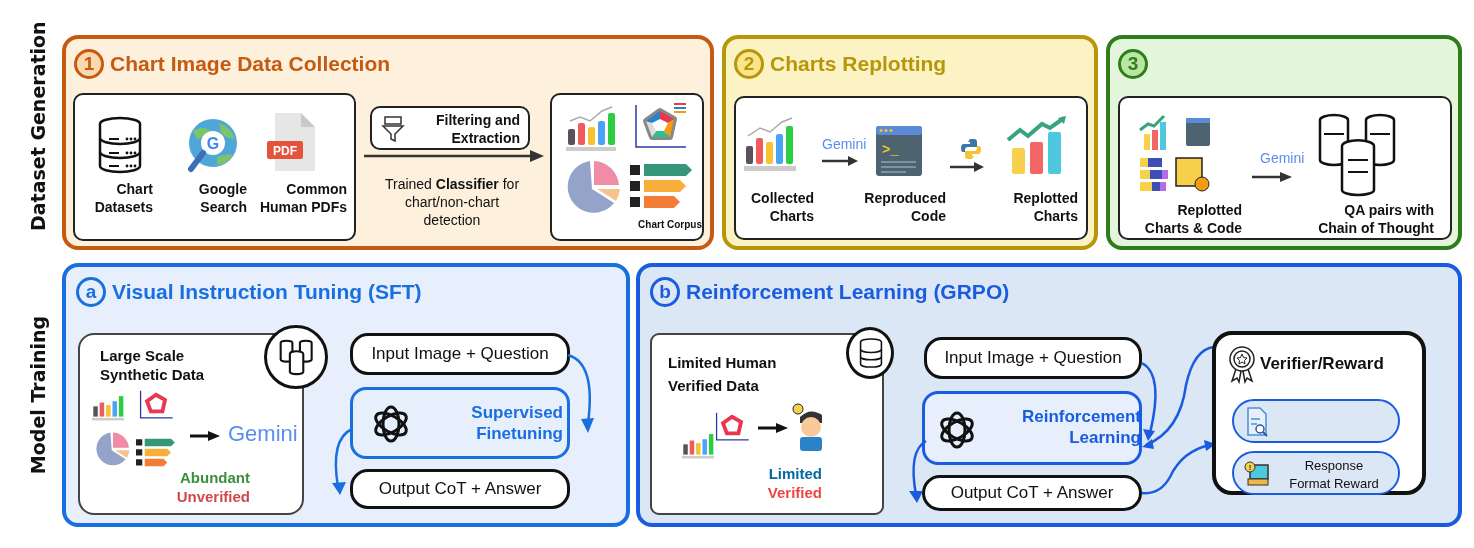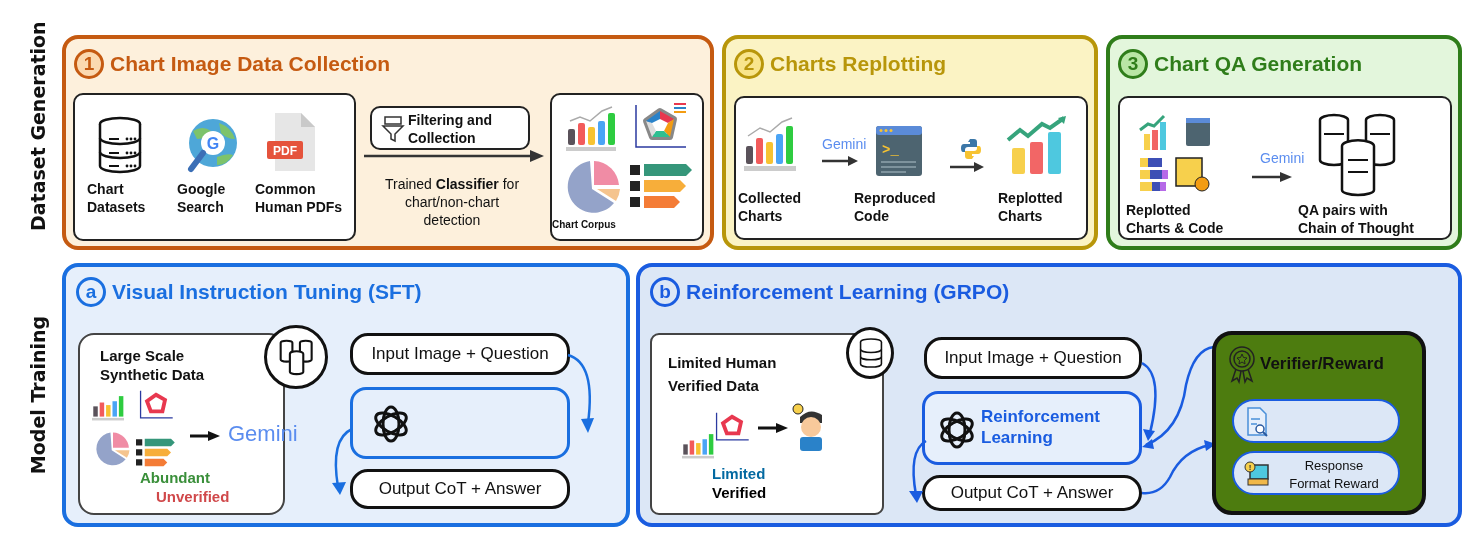--- a/index.html
+++ b/index.html
@@ -8,21 +8,21 @@
   .rowlabel { position: absolute; font-weight: bold; font-size: 19px; color: #111; transform: rotate(-90deg); transform-origin: center; white-space: nowrap; text-align: center; font-family: "DejaVu Sans", sans-serif; }
   .panel { position: absolute; border-radius: 16px; border-width: 4px; border-style: solid; }
   .p1 { left: 62px; top: 35px; width: 652px; height: 215px; background: #fdf0dc; border-color: #c55a11; }
   .p2 { left: 722px; top: 35px; width: 376px; height: 215px; background: #fbf3c4; border-color: #b8960a; }
   .p3 { left: 1106px; top: 35px; width: 356px; height: 215px; background: #e3f6dc; border-color: #2f7d1a; }
   .pa { left: 62px; top: 263px; width: 568px; height: 264px; background: #e6effb; border-color: #1a6fe0; }
   .pb { left: 636px; top: 263px; width: 826px; height: 264px; background: #dce7f6; border-color: #1a5ce0; }
   .ptitle { position: absolute; font-weight: bold; font-size: 21px; display: flex; align-items: center; gap: 6px; white-space: nowrap; }
   .num { width: 30px; height: 30px; border-radius: 50%; border: 3px solid; display: flex; align-items: center; justify-content: center; font-size: 19px; font-weight: bold; }
   .inner { position: absolute; background: #fff; border: 2px solid #222; border-radius: 10px; }
-  .lbl { position: absolute; font-weight: bold; font-size: 14px; text-align: left; line-height: 1.25; color: #111; }
+  .lbl { position: absolute; font-weight: bold; font-size: 14px; text-align: right; line-height: 1.25; color: #111; }
   .plain { position: absolute; font-size: 14px; text-align: center; line-height: 1.3; color: #111; }
   .pill { position: absolute; background: #fff; border: 3px solid #111; border-radius: 18px; font-size: 17px; display: flex; align-items: center; justify-content: center; color: #111; }
   .bluebox { position: absolute; background: #e6effb; border: 3px solid #1a6fe0; border-radius: 16px; }
   .gemini { font-size: 14px; color: #5b8def; font-family: "Liberation Sans", sans-serif; }
   svg { position: absolute; overflow: visible; }
 </style>
 </head>
 <body>
 
 <div class="rowlabel" style="left:-52px; top:130px; width:180px;">Dataset Generation</div>
@@ -71,21 +71,21 @@
     <div class="lbl" style="left:12px; top:86px; width:66px;"><span>Chart</span><br><span>Datasets</span></div>
     <div class="lbl" style="left:102px; top:86px; width:70px;"><span>Google</span><br><span>Search</span></div>
     <div class="lbl" style="left:180px; top:86px; width:92px;"><span>Common</span><br><span>Human PDFs</span></div>
   </div>
 
   <div class="abs" style="left:304px; top:67px; width:160px; height:44px; background:#fff; border:2px solid #222; border-radius:10px;">
     <svg style="left:10px; top:8px;" width="22" height="26" viewBox="0 0 22 26">
       <rect x="3" y="1" width="16" height="7" fill="none" stroke="#333" stroke-width="1.5"></rect>
       <path d="M1 10 H21 L13 18 V25 L9 23 V18 Z" fill="none" stroke="#333" stroke-width="1.5"></path>
     </svg>
-    <div class="lbl" style="left:36px; top:4px; width:112px;"><span>Filtering and</span><br><span>Collection</span></div>
+    <div class="lbl" style="left:36px; top:4px; width:112px;"><span>Filtering and</span><br><span>Extraction</span></div>
   </div>
 
   <svg style="left:298px; top:111px;" width="182" height="12" viewBox="0 0 182 12">
     <line x1="0" y1="6" x2="168" y2="6" stroke="#333" stroke-width="2.5"></line>
     <path d="M166 0 L180 6 L166 12 Z" fill="#333"></path>
   </svg>
   <div class="plain" style="left:300px; top:136px; width:172px;">
     <span>Trained </span><b>Classifier</b><span> for</span><br>
     <span>chart/non-chart</span><br><span>detection</span>
   </div>
@@ -177,21 +177,20 @@
     </svg>
     <div class="lbl" style="left:2px; top:92px; width:76px;"><span>Collected</span><br><span>Charts</span></div>
     <div class="lbl" style="left:118px; top:92px; width:92px;"><span>Reproduced</span><br><span>Code</span></div>
     <div class="lbl" style="left:262px; top:92px; width:80px;"><span>Replotted</span><br><span>Charts</span></div>
   </div>
 </div>
 
 <div class="panel p3">
   <div class="ptitle" style="left:8px; top:10px; color:#2f7d1a;">
     <div class="num" style="border-color:#2f7d1a; background:#b9e6a5; color:#2f7d1a;">3</div>
-    <span>Chart QA Generation</span>
   </div>
   <div class="inner" style="left:8px; top:57px; width:334px; height:144px;">
     <svg style="left:20px; top:14px;" width="76" height="82" viewBox="0 0 76 82">
       <polyline points="0,18 8,12 14,14 24,4" fill="none" stroke="#36a47c" stroke-width="3"></polyline>
       <rect x="4" y="22" width="6" height="16" fill="#f7d04c"></rect>
         <rect x="12" y="18" width="6" height="20" fill="#f26666"></rect>
         <rect x="20" y="10" width="6" height="28" fill="#4ec8df"></rect>
       <rect x="46" y="6" width="24" height="28" rx="2" fill="#4d6470"></rect>
         <rect x="46" y="6" width="24" height="5" fill="#5b8bd8"></rect>
       <rect x="0" y="46" width="22" height="9" fill="#3d4fb5"></rect>
@@ -226,21 +225,21 @@
     <div class="lbl" style="left:6px; top:104px; width:116px;"><span>Replotted</span><br><span>Charts &amp; Code</span></div>
     <div class="lbl" style="left:178px; top:104px; width:136px;"><span>QA pairs with</span><br><span>Chain of Thought</span></div>
   </div>
 </div>
 
 <div class="panel pa">
   <div class="ptitle" style="left:10px; top:10px; color:#1a6fe0;">
     <div class="num" style="border-color:#1a6fe0; color:#1a6fe0;">a</div>
     <span>Visual Instruction Tuning (SFT)</span>
   </div>
-  <div class="abs" style="left:12px; top:66px; width:207px; height:182px; background:#fff; border:2px solid #444; border-radius:16px;">
+  <div class="abs" style="left:12px; top:66px; width:226px; height:182px; background:#fff; border:2px solid #444; border-radius:16px;">
     <div class="lbl" style="left:20px; top:12px; text-align:left; font-size:15px;"><span>Large Scale</span><br><span>Synthetic Data</span></div>
     <svg style="left:12px; top:56px;" width="32" height="32" viewBox="0 0 50 46">
         <rect x="2" y="22" width="7" height="16" fill="#5a525a"></rect>
         <rect x="12" y="16" width="7" height="22" fill="#f25b5b"></rect>
         <rect x="22" y="20" width="7" height="18" fill="#f7c331"></rect>
         <rect x="32" y="14" width="7" height="24" fill="#4aa4f5"></rect>
         <rect x="42" y="6" width="7" height="32" fill="#2ecc40"></rect>
         <rect x="0" y="40" width="50" height="4" fill="#ccc"></rect>
       </svg>
     <svg style="left:58px; top:52px;" width="36" height="36" viewBox="0 0 56 48">
@@ -279,20 +278,21 @@
 
   <div class="pill" style="left:284px; top:66px; width:220px; height:42px;">Input Image + Question</div>
   <div class="bluebox" style="left:284px; top:120px; width:220px; height:72px;">
     <svg style="left:18px; top:14px;" width="40" height="40" viewBox="0 0 40 40">
       <g fill="none" stroke="#111" stroke-width="3">
         <ellipse cx="20" cy="20" rx="8" ry="17"></ellipse>
           <ellipse cx="20" cy="20" rx="8" ry="17" transform="rotate(60 20 20)"></ellipse>
           <ellipse cx="20" cy="20" rx="8" ry="17" transform="rotate(120 20 20)"></ellipse>
       </g>
     </svg>
+    <div class="lbl" style="left:70px; top:12px; width:140px; font-size:17px; color:#1a6fe0;"><span>Supervised</span><br><span>Finetuning</span></div>
   </div>
   <div class="pill" style="left:284px; top:202px; width:220px; height:40px;">Output CoT + Answer</div>
   <svg style="left:500px; top:86px;" width="40" height="100" viewBox="0 0 40 100">
       <path d="M2 2 Q30 10 22 70" fill="none" stroke="#1a6fe0" stroke-width="2.5"></path>
       <path d="M15 66 L22 80 L28 65 Z" fill="#1a6fe0"></path>
     </svg>
   <svg style="left:260px; top:160px;" width="30" height="70" viewBox="0 0 30 70">
       <path d="M26 2 Q4 12 12 60" fill="none" stroke="#1a6fe0" stroke-width="2.5"></path>
       <path d="M6 56 L14 68 L20 55 Z" fill="#1a6fe0"></path>
     </svg>
@@ -320,21 +320,21 @@
     <svg style="left:106px; top:88px;" width="30" height="10" viewBox="0 0 30 10">
         <line x1="0" y1="5" x2="20" y2="5" stroke="#111" stroke-width="3"></line>
         <path d="M18 0 L30 5 L18 10 Z" fill="#111"></path>
       </svg>
     <svg style="left:140px; top:68px;" width="36" height="50" viewBox="0 0 36 50">
       <circle cx="6" cy="6" r="5" fill="#f7d04c" stroke="#222" stroke-width="1"></circle>
       <path d="M8 14 Q18 4 30 12 L30 20 L8 20 Z" fill="#333"></path>
       <circle cx="19" cy="24" r="10" fill="#f8c99b"></circle>
       <rect x="8" y="34" width="22" height="14" rx="3" fill="#2a82c9"></rect>
     </svg>
-    <div class="lbl" style="left:60px; top:130px; width:110px; font-size:15px;"><span style="color:#0369a1;">Limited</span><br><span style="color:#000000;">Verified</span></div>
+    <div class="lbl" style="left:60px; top:130px; width:110px; font-size:15px;"><span style="color:#0369a1;">Limited</span><br><span style="color:#ef4444;">Verified</span></div>
   </div>
   <div class="abs" style="left:206px; top:60px; width:48px; height:52px; background:#fff; border:3px solid #111; border-radius:50%;">
     <svg style="left:10px; top:8px;" width="24" height="30" viewBox="0 0 46 56">
         <ellipse cx="23" cy="7" rx="20" ry="6" fill="#fff" stroke="#111" stroke-width="3"></ellipse>
         <path d="M3 7 V49 A20 6 0 0 0 43 49 V7" fill="#fff" stroke="#111" stroke-width="3"></path>
         <path d="M3 21 A20 6 0 0 0 43 21 M3 35 A20 6 0 0 0 43 35" fill="none" stroke="#111" stroke-width="3"></path>
       </svg>
   </div>
 
   <div class="pill" style="left:284px; top:70px; width:218px; height:42px;">Input Image + Question</div>
@@ -360,21 +360,21 @@
     </svg>
   <svg style="left:500px; top:78px;" width="80" height="110" viewBox="0 0 80 110">
       <path d="M74 2 Q54 4 46 40 Q40 86 6 100" fill="none" stroke="#1a5ce0" stroke-width="2.5"></path>
       <path d="M12 94 L2 102 L14 104 Z" fill="#1a5ce0"></path>
     </svg>
   <svg style="left:500px; top:176px;" width="80" height="54" viewBox="0 0 80 54">
       <path d="M2 50 Q20 52 30 34 Q42 8 70 2" fill="none" stroke="#1a5ce0" stroke-width="2.5"></path>
       <path d="M64 -3 L76 1 L66 8 Z" fill="#1a5ce0"></path>
     </svg>
 
-  <div class="abs" style="left:572px; top:64px; width:214px; height:184px; background:#4d7c0f; border:4px solid #111; border-radius:20px;">
+  <div class="abs" style="left:572px; top:64px; width:214px; height:164px; background:#ffffff; border:4px solid #111; border-radius:20px;">
     <svg style="left:12px; top:10px;" width="28" height="38" viewBox="0 0 28 38">
       <circle cx="14" cy="14" r="12" fill="none" stroke="#222" stroke-width="1.5"></circle>
         <circle cx="14" cy="14" r="8" fill="none" stroke="#222" stroke-width="1.5"></circle>
       <path d="M14 9 L15.5 12.5 L19 13 L16.5 15.5 L17 19 L14 17 L11 19 L11.5 15.5 L9 13 L12.5 12.5 Z" fill="none" stroke="#222" stroke-width="1"></path>
       <path d="M8 24 L4 36 L9 33 L11 37 L13 26 M20 24 L24 36 L19 33 L17 37 L15 26" fill="none" stroke="#222" stroke-width="1.5"></path>
     </svg>
     <div class="lbl" style="left:44px; top:18px; font-size:17px; text-align:left;">Verifier/Reward</div>
     <div class="abs" style="left:16px; top:64px; width:168px; height:44px; background:#dce7f6; border:2.5px solid #1a5ce0; border-radius:22px;">
       <svg style="left:12px; top:6px;" width="22" height="30" viewBox="0 0 22 30">
           <path d="M2 1 H14 L20 7 V28 H2 Z" fill="#e6effb" stroke="#4a90d9" stroke-width="1.5"></path>

